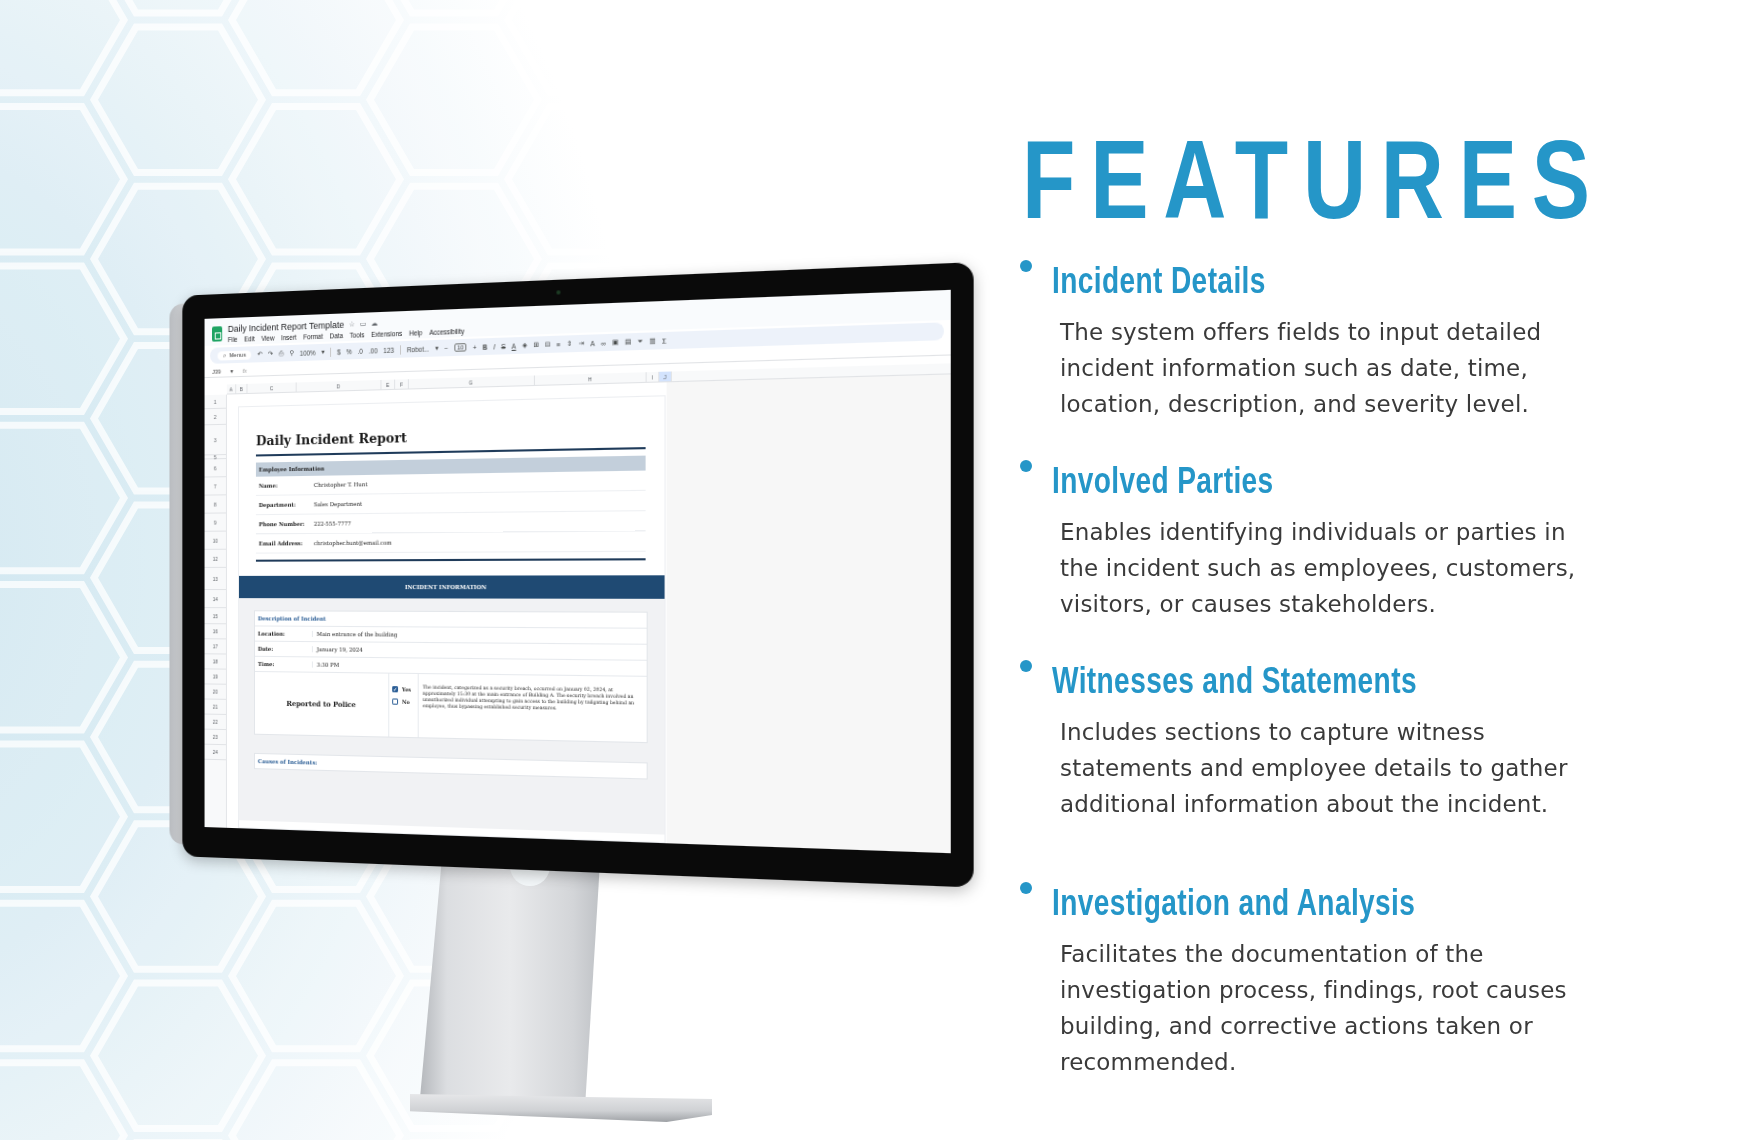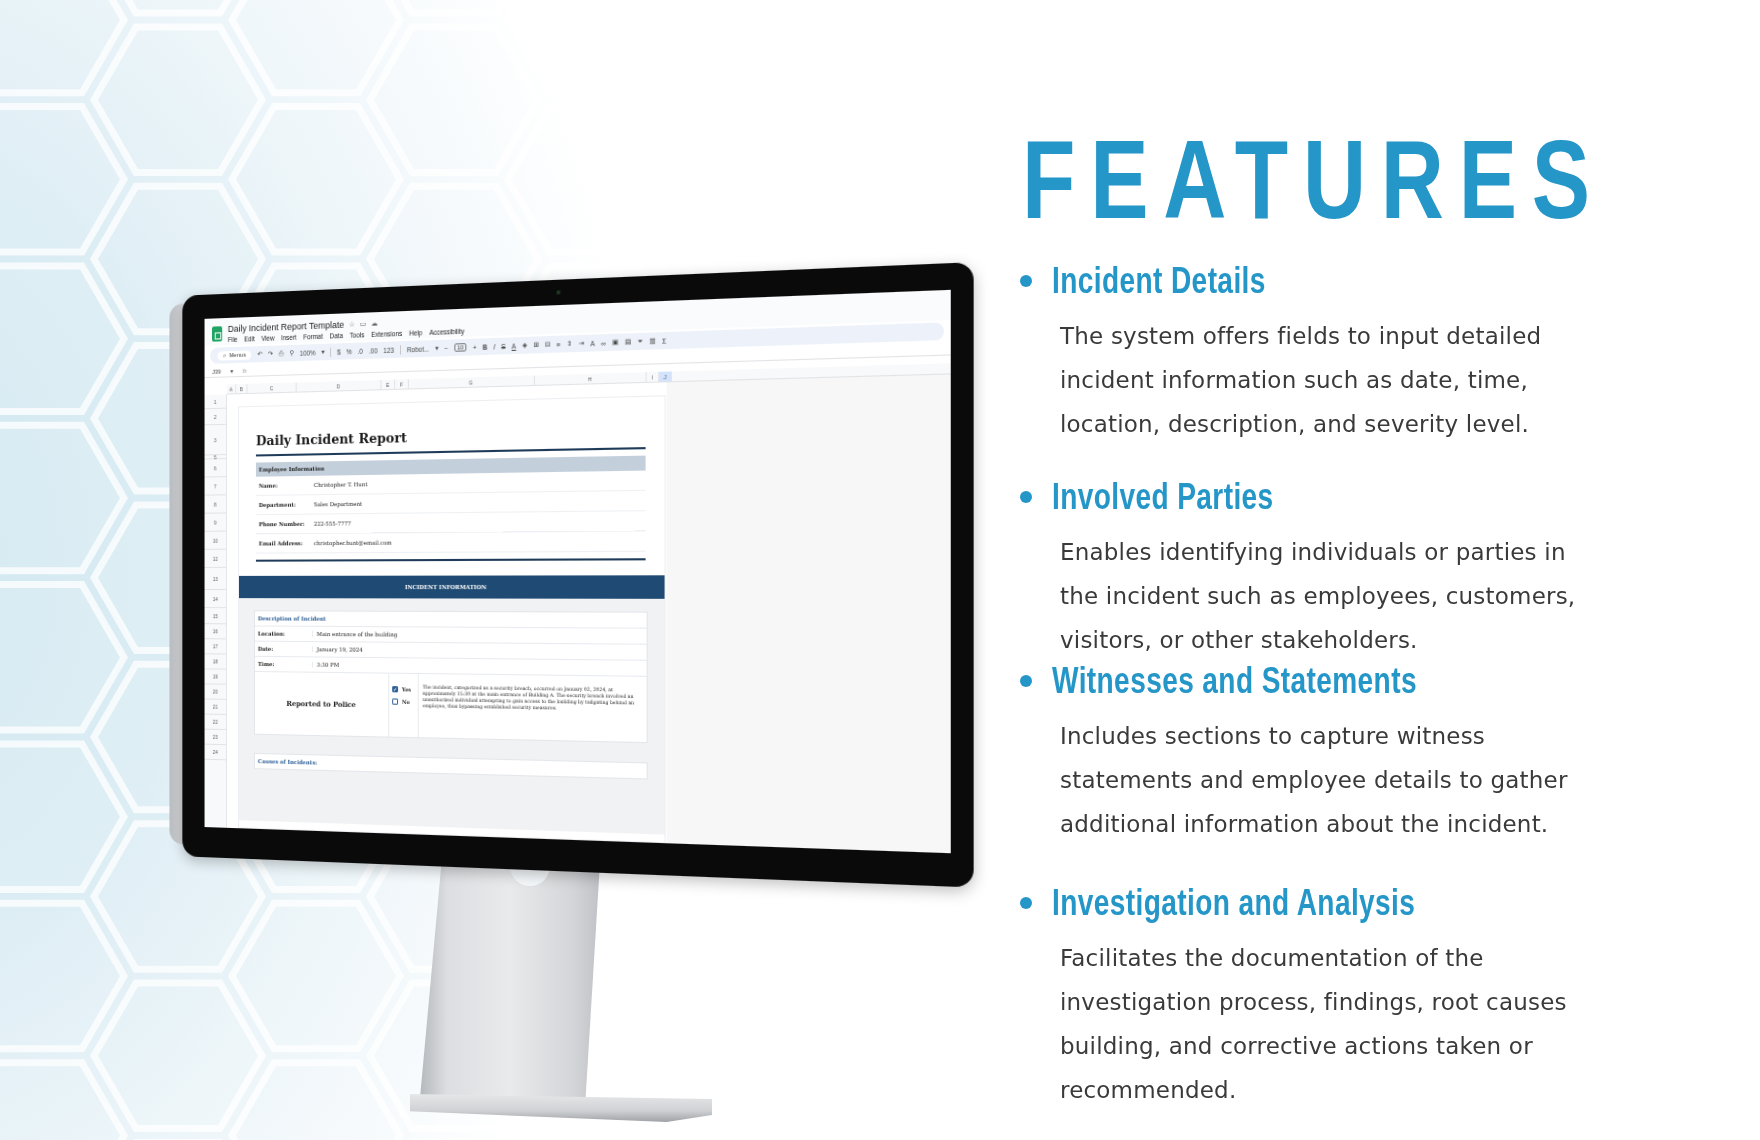--- a/index.html
+++ b/index.html
@@ -90,28 +90,28 @@
     background: linear-gradient(180deg, #e6e7e9 0%, #cfd1d4 60%, #9ea1a5 100%);
     clip-path: polygon(0 0, 100% 18%, 100% 75%, 85% 100%, 0 62%); }
 
   
   .features { position: absolute; left: 1020px; top: 120px; width: 700px; }
   .features-title {
     font-family: "Liberation Sans", sans-serif; font-weight: bold; color: #2596c8;
     font-size: 112px; letter-spacing: 19px; line-height: 120px; transform: scaleX(0.78); transform-origin: left center; margin-left: 2px;
   }
   .feature { position: absolute; left: 0; width: 700px; }
-  .feature-head { display: flex; align-items: center; }
+  .feature-head { display: flex; }
   .bullet { width: 12px; height: 12px; border-radius: 50%; background: #2596c8; margin-right: 20px; flex: none; }
   .feature-title {
     font-family: "Liberation Sans", sans-serif; font-weight: bold; color: #2596c8; font-size: 36px; letter-spacing: 0.5px;
     transform: scaleX(0.78); transform-origin: left center; white-space: nowrap;
   }
-  .feature-desc { margin: 12px 0 0 40px; font-family: "DejaVu Sans", sans-serif; font-size: 23px; line-height: 44px; color: #3a3a3a; width: 520px; letter-spacing: 0.2px; }
-  .f1 { top: 140px; } .f2 { top: 356px; } .f3 { top: 540px; } .f4 { top: 762px; }
+  .feature-desc { margin: 12px 0 0 40px; font-family: "DejaVu Sans", sans-serif; font-size: 23px; line-height: 36px; color: #3a3a3a; width: 520px; letter-spacing: 0.2px; }
+  .f1 { top: 140px; } .f2 { top: 340px; } .f3 { top: 540px; } .f4 { top: 762px; }
 </style>
 </head>
 <body>
 
 <div class="bg"></div>
 <svg class="hex-layer" id="hexsvg">
     <polygon points="-14.0,-59.7 -56.0,13.1 -140.0,13.1 -182.0,-59.7 -140.0,-132.4 -56.0,-132.4" fill="rgba(255,255,255,0.10)" stroke="rgba(255,255,255,0.75)" stroke-width="7"></polygon>
     <polygon points="-14.0,99.7 -56.0,172.4 -140.0,172.4 -182.0,99.7 -140.0,26.9 -56.0,26.9" fill="rgba(255,255,255,0.10)" stroke="rgba(255,255,255,0.75)" stroke-width="7"></polygon>
     <polygon points="-14.0,259.0 -56.0,331.8 -140.0,331.8 -182.0,259.0 -140.0,186.3 -56.0,186.3" fill="rgba(255,255,255,0.10)" stroke="rgba(255,255,255,0.75)" stroke-width="7"></polygon>
     <polygon points="-14.0,418.4 -56.0,491.1 -140.0,491.1 -182.0,418.4 -140.0,345.6 -56.0,345.6" fill="rgba(255,255,255,0.10)" stroke="rgba(255,255,255,0.75)" stroke-width="7"></polygon>
@@ -383,21 +383,21 @@
       <span class="bullet"></span>
       <span class="feature-title">Incident Details</span>
     </div>
     <div class="feature-desc">The system offers fields to input detailed incident information such as date, time, location, description, and severity level.</div>
   </div>
   <div class="feature f2">
     <div class="feature-head">
       <span class="bullet"></span>
       <span class="feature-title">Involved Parties</span>
     </div>
-    <div class="feature-desc">Enables identifying individuals or parties in the incident such as employees, customers, visitors, or other stakeholders.</div>
+    <div class="feature-desc">Enables identifying individuals or parties in the incident such as employees, customers, visitors, or causes stakeholders.</div>
   </div>
   <div class="feature f3">
     <div class="feature-head">
       <span class="bullet"></span>
       <span class="feature-title">Witnesses and Statements</span>
     </div>
     <div class="feature-desc">Includes sections to capture witness statements and employee details to gather additional information about the incident.</div>
   </div>
   <div class="feature f4">
     <div class="feature-head">

